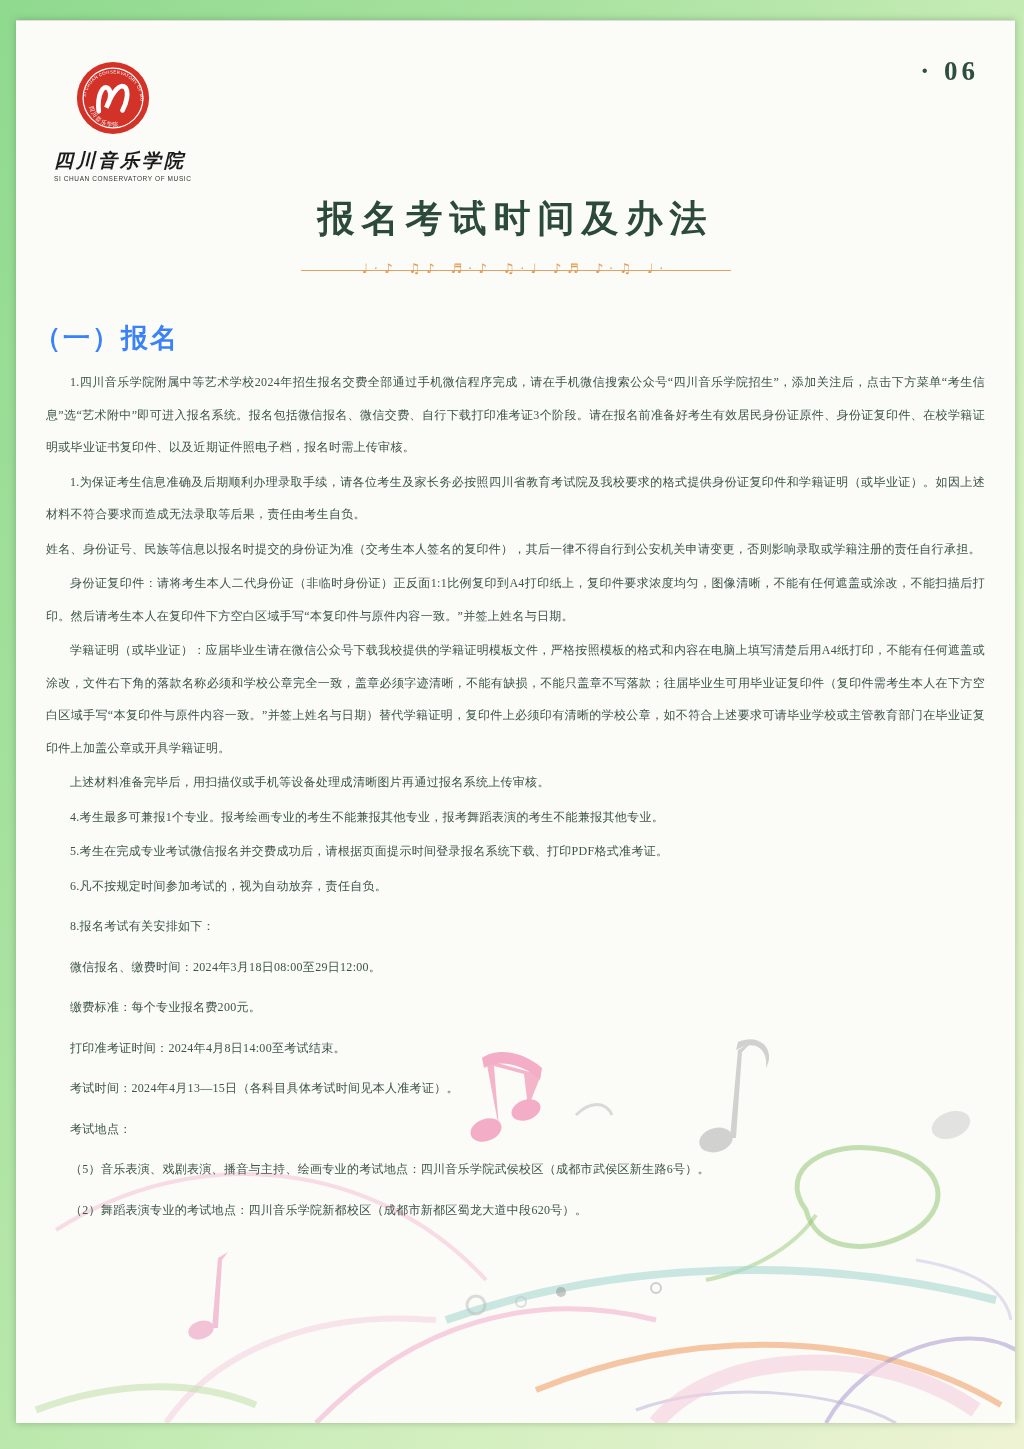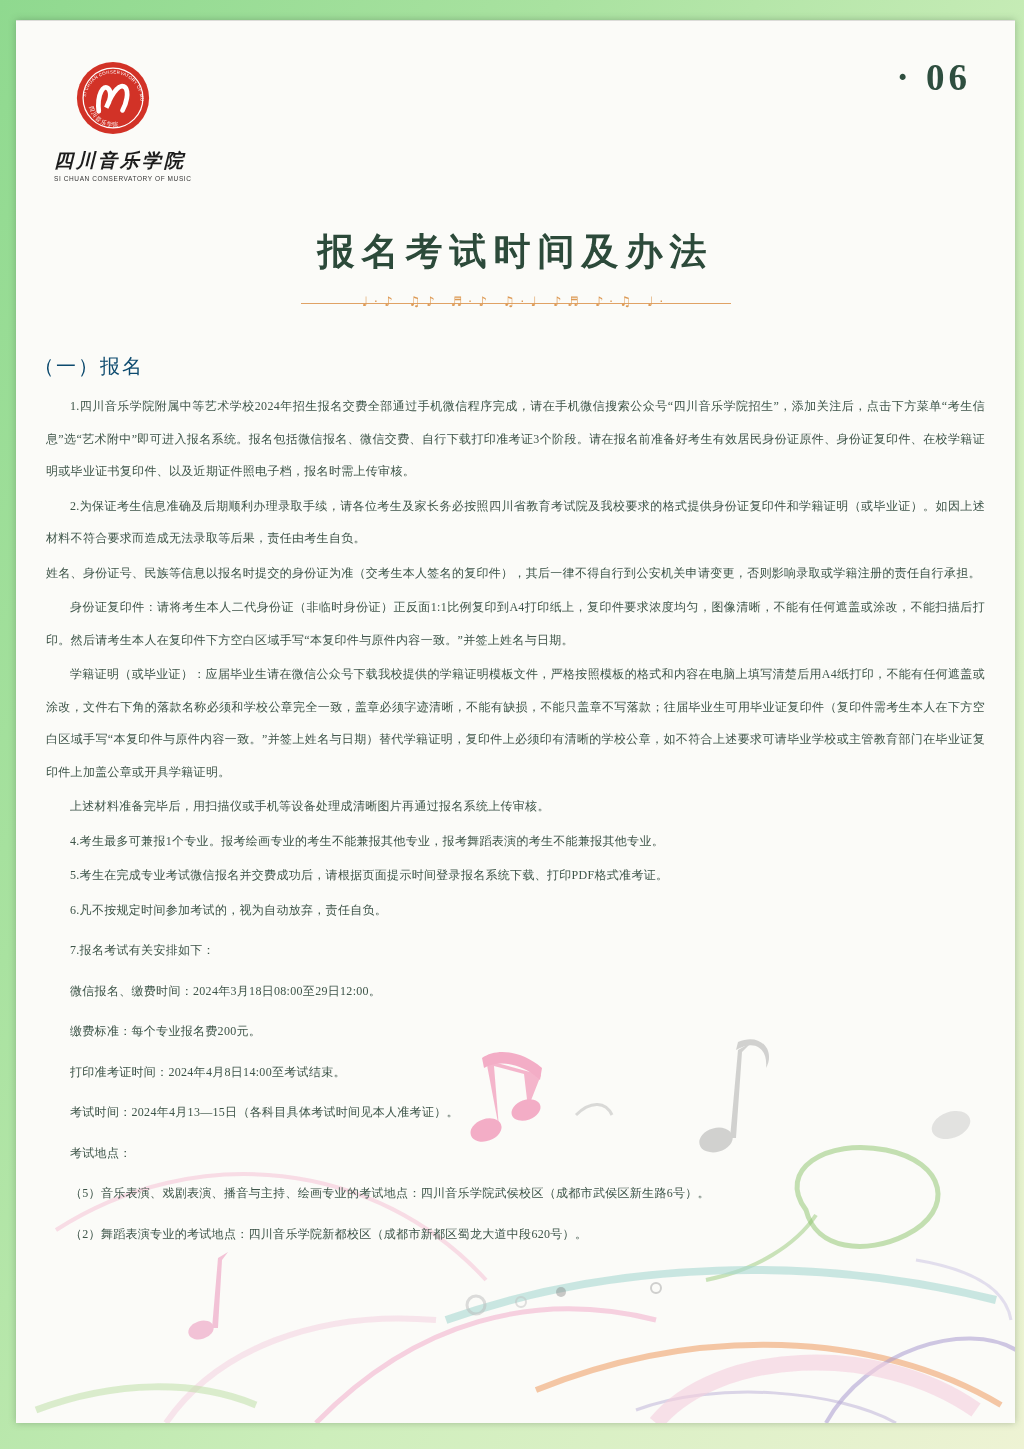--- a/index.html
+++ b/index.html
@@ -7,39 +7,39 @@
     width:1024px;height:1449px;position:relative;overflow:hidden;
     font-family:"Liberation Serif","DejaVu Serif",serif;
     background:linear-gradient(120deg,#8fd98f 0%,#a9e2a0 30%,#cdeebb 62%,#eef3d4 100%);
   }
   .paper{
     position:absolute;left:16px;top:20px;right:9px;bottom:26px;
     background:#fbfbf8;
     box-shadow:0 0 7px rgba(60,90,60,.35), inset 0 1px 0 rgba(0,0,0,.12);
   }
   .watermark{position:absolute;left:0;top:0;width:100%;height:100%;z-index:1;pointer-events:none;}
-  .content{position:relative;z-index:2;padding:5px 30px;margin-top:44px;}
+  .content{position:relative;z-index:2;padding:16px 30px;}
 
   .logo{position:absolute;top:40px;left:38px;width:118px;text-align:center;z-index:3;}
   .logo-cn{margin-top:8px;font-size:19px;font-weight:700;letter-spacing:3px;color:#1c1c1c;
            font-style:italic;white-space:nowrap;}
   .logo-en{margin-top:1px;font-size:6.5px;letter-spacing:.6px;color:#333;white-space:nowrap;
            font-family:"Liberation Sans",sans-serif;}
 
-  .page-number{position:absolute;top:36px;right:44px;font-size:37px;font-weight:700;
+  .page-number{position:absolute;top:36px;right:36px;font-size:27px;font-weight:700;
                color:#2e4e3f;letter-spacing:4px;z-index:3;}
 
   .title{margin:0;padding-top:158px;text-align:center;font-size:37px;font-weight:700;
          letter-spacing:7px;color:#2c4a3a;}
   .divider{width:430px;margin:10px auto 0;position:relative;height:30px;text-align:center;}
   .divider::before{content:"";position:absolute;left:0;right:0;top:16px;height:1px;background:#e0a265;}
   .divider-notes{position:relative;font-family:"DejaVu Sans",sans-serif;font-size:13px;
                  color:#dd9a55;letter-spacing:6px;line-height:30px;white-space:nowrap;}
 
-  .section-heading{margin:36px 0 10px -12px;font-size:20px;font-weight:400;color:#0c4a6e;
+  .section-heading{margin:36px 0 10px -12px;font-size:27px;font-weight:700;color:#3b82f6;
                    letter-spacing:2px;}
 
   .paras p{margin:2px 0;font-size:12px;line-height:32.5px;color:#3d5448;
            text-align:justify;letter-spacing:.3px;}
   .paras p.indent{text-indent:2em;}
   .paras p.wide{margin:8px 0;}
 </style>
 </head>
 <body>
 
@@ -120,29 +120,29 @@
     <h1 class="title">报名考试时间及办法</h1>
 
     <div class="divider">
       <span class="divider-notes">♩·♪ ♫♪ ♬·♪ ♫·♩ ♪♬ ♪·♫ ♩·</span>
     </div>
 
     <h2 class="section-heading">（一）报名</h2>
 
     <div class="paras">
         <p class="indent">1.四川音乐学院附属中等艺术学校2024年招生报名交费全部通过手机微信程序完成，请在手机微信搜索公众号“四川音乐学院招生”，添加关注后，点击下方菜单“考生信息”选“艺术附中”即可进入报名系统。报名包括微信报名、微信交费、自行下载打印准考证3个阶段。请在报名前准备好考生有效居民身份证原件、身份证复印件、在校学籍证明或毕业证书复印件、以及近期证件照电子档，报名时需上传审核。</p>
-        <p class="indent">2.为保证考生信息准确及后期顺利办理录取手续，请各位考生及家长务必按照四川省教育考试院及我校要求的格式提供身份证复印件和学籍证明（或毕业证）。如因上述材料不符合要求而造成无法录取等后果，责任由考生自负。</p>
+        <p class="indent">1.为保证考生信息准确及后期顺利办理录取手续，请各位考生及家长务必按照四川省教育考试院及我校要求的格式提供身份证复印件和学籍证明（或毕业证）。如因上述材料不符合要求而造成无法录取等后果，责任由考生自负。</p>
         <p class="">姓名、身份证号、民族等信息以报名时提交的身份证为准（交考生本人签名的复印件），其后一律不得自行到公安机关申请变更，否则影响录取或学籍注册的责任自行承担。</p>
         <p class="indent">身份证复印件：请将考生本人二代身份证（非临时身份证）正反面1:1比例复印到A4打印纸上，复印件要求浓度均匀，图像清晰，不能有任何遮盖或涂改，不能扫描后打印。然后请考生本人在复印件下方空白区域手写“本复印件与原件内容一致。”并签上姓名与日期。</p>
         <p class="indent">学籍证明（或毕业证）：应届毕业生请在微信公众号下载我校提供的学籍证明模板文件，严格按照模板的格式和内容在电脑上填写清楚后用A4纸打印，不能有任何遮盖或涂改，文件右下角的落款名称必须和学校公章完全一致，盖章必须字迹清晰，不能有缺损，不能只盖章不写落款；往届毕业生可用毕业证复印件（复印件需考生本人在下方空白区域手写“本复印件与原件内容一致。”并签上姓名与日期）替代学籍证明，复印件上必须印有清晰的学校公章，如不符合上述要求可请毕业学校或主管教育部门在毕业证复印件上加盖公章或开具学籍证明。</p>
         <p class="indent">上述材料准备完毕后，用扫描仪或手机等设备处理成清晰图片再通过报名系统上传审核。</p>
         <p class="indent">4.考生最多可兼报1个专业。报考绘画专业的考生不能兼报其他专业，报考舞蹈表演的考生不能兼报其他专业。</p>
         <p class="indent">5.考生在完成专业考试微信报名并交费成功后，请根据页面提示时间登录报名系统下载、打印PDF格式准考证。</p>
         <p class="indent">6.凡不按规定时间参加考试的，视为自动放弃，责任自负。</p>
-        <p class="indent wide">7.报名考试有关安排如下：</p>
+        <p class="indent wide">8.报名考试有关安排如下：</p>
         <p class="indent wide">微信报名、缴费时间：2024年3月18日08:00至29日12:00。</p>
         <p class="indent wide">缴费标准：每个专业报名费200元。</p>
         <p class="indent wide">打印准考证时间：2024年4月8日14:00至考试结束。</p>
         <p class="indent wide">考试时间：2024年4月13—15日（各科目具体考试时间见本人准考证）。</p>
         <p class="indent wide">考试地点：</p>
         <p class="indent wide">（5）音乐表演、戏剧表演、播音与主持、绘画专业的考试地点：四川音乐学院武侯校区（成都市武侯区新生路6号）。</p>
         <p class="indent wide">（2）舞蹈表演专业的考试地点：四川音乐学院新都校区（成都市新都区蜀龙大道中段620号）。</p>
       </div>
   </div>
 </div>

